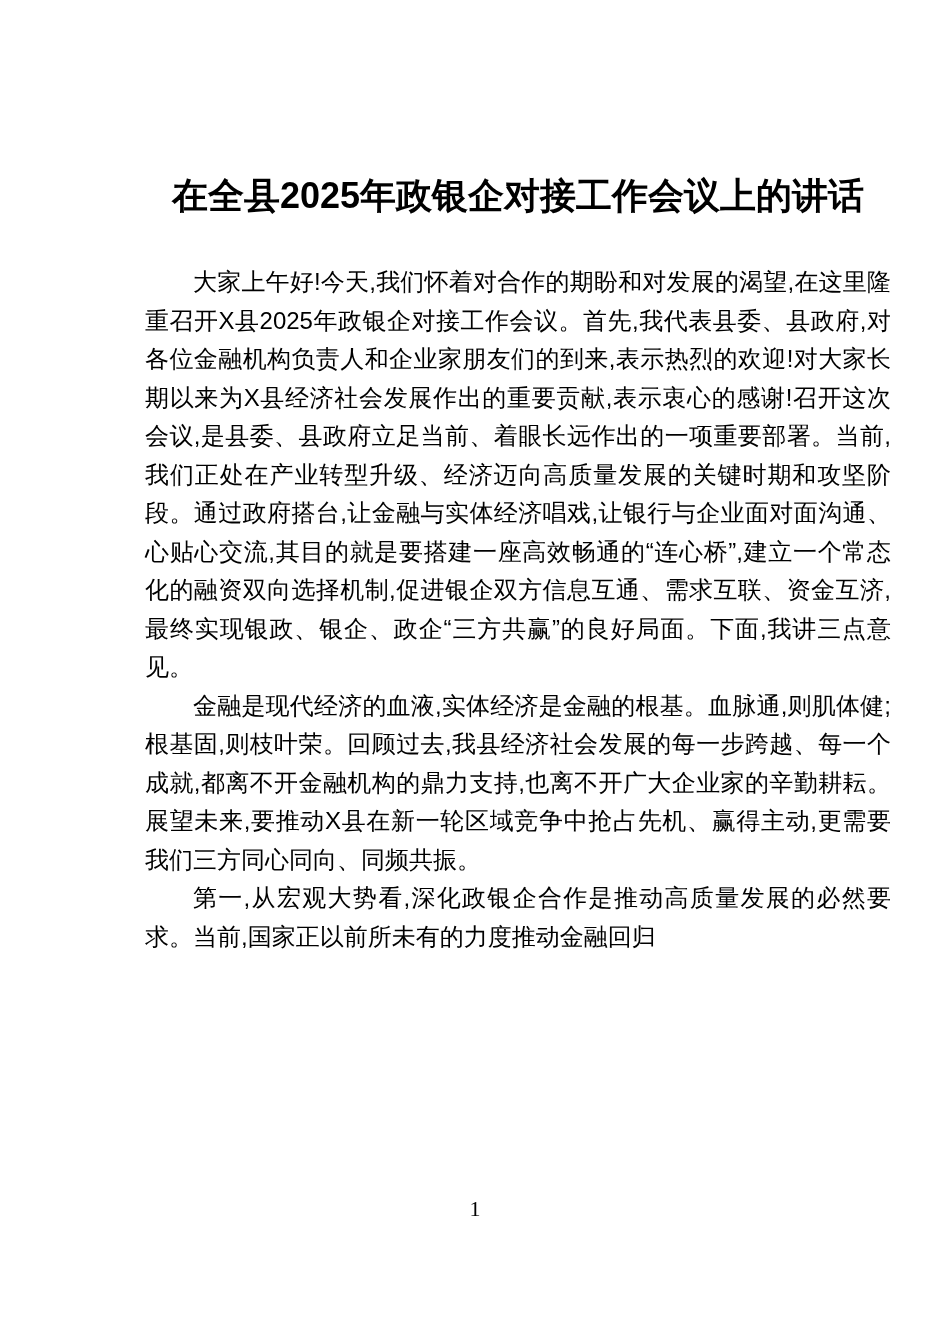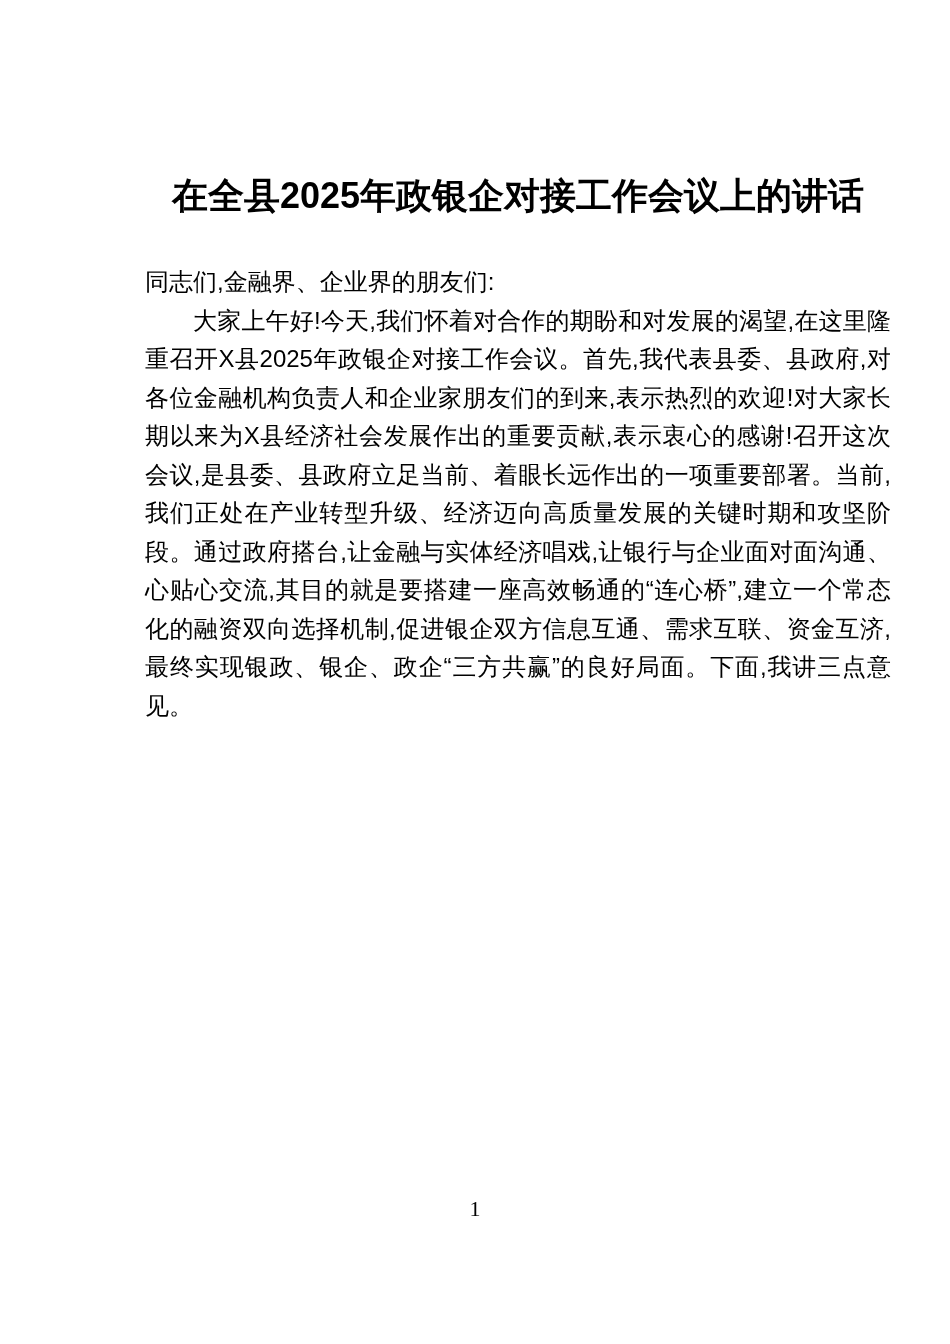--- a/index.html
+++ b/index.html
@@ -53,19 +53,20 @@
   }
 </style>
 </head>
 <body>
 
 <div class="page">
 
   <h1 class="doc-title">在全县2025年政银企对接工作会议上的讲话</h1>
 
   <div class="doc-body">
-    <p class="para no-indent">同志们,金融界、企业界的朋友们:</p>
     <p class="para">大家上午好!今天,我们怀着对合作的期盼和对发展的渴望,在这里隆重召开X县2025年政银企对接工作会议。首先,我代表县委、县政府,对各位金融机构负责人和企业家朋友们的到来,表示热烈的欢迎!对大家长期以来为X县经济社会发展作出的重要贡献,表示衷心的感谢!召开这次会议,是县委、县政府立足当前、着眼长远作出的一项重要部署。当前,我们正处在产业转型升级、经济迈向高质量发展的关键时期和攻坚阶段。通过政府搭台,让金融与实体经济唱戏,让银行与企业面对面沟通、心贴心交流,其目的就是要搭建一座高效畅通的“连心桥”,建立一个常态化的融资双向选择机制,促进银企双方信息互通、需求互联、资金互济,最终实现银政、银企、政企“三方共赢”的良好局面。下面,我讲三点意见。</p>
+    <p class="para">金融是现代经济的血液,实体经济是金融的根基。血脉通,则肌体健;根基固,则枝叶荣。回顾过去,我县经济社会发展的每一步跨越、每一个成就,都离不开金融机构的鼎力支持,也离不开广大企业家的辛勤耕耘。展望未来,要推动X县在新一轮区域竞争中抢占先机、赢得主动,更需要我们三方同心同向、同频共振。</p>
+    <p class="para">第一,从宏观大势看,深化政银企合作是推动高质量发展的必然要求。当前,国家正以前所未有的力度推动金融回归</p>
   </div>
 
   <div class="page-number">1</div>
 
 </div>
 
 </body></html>

